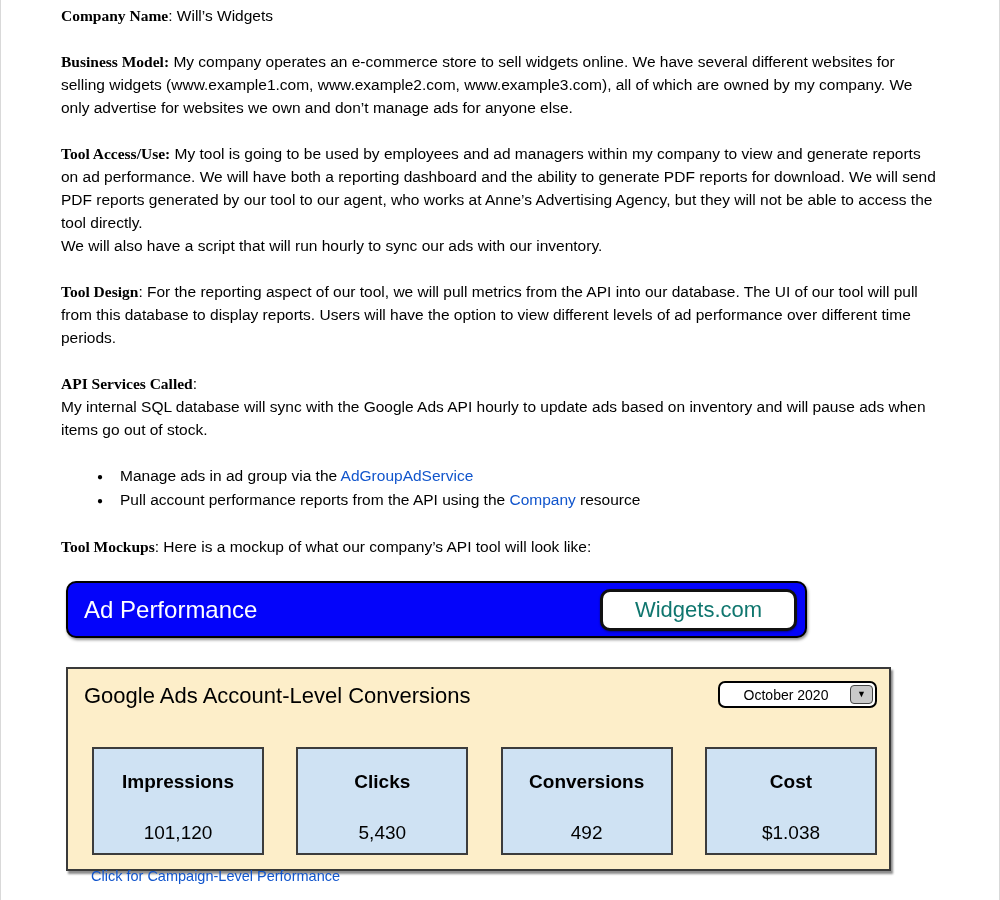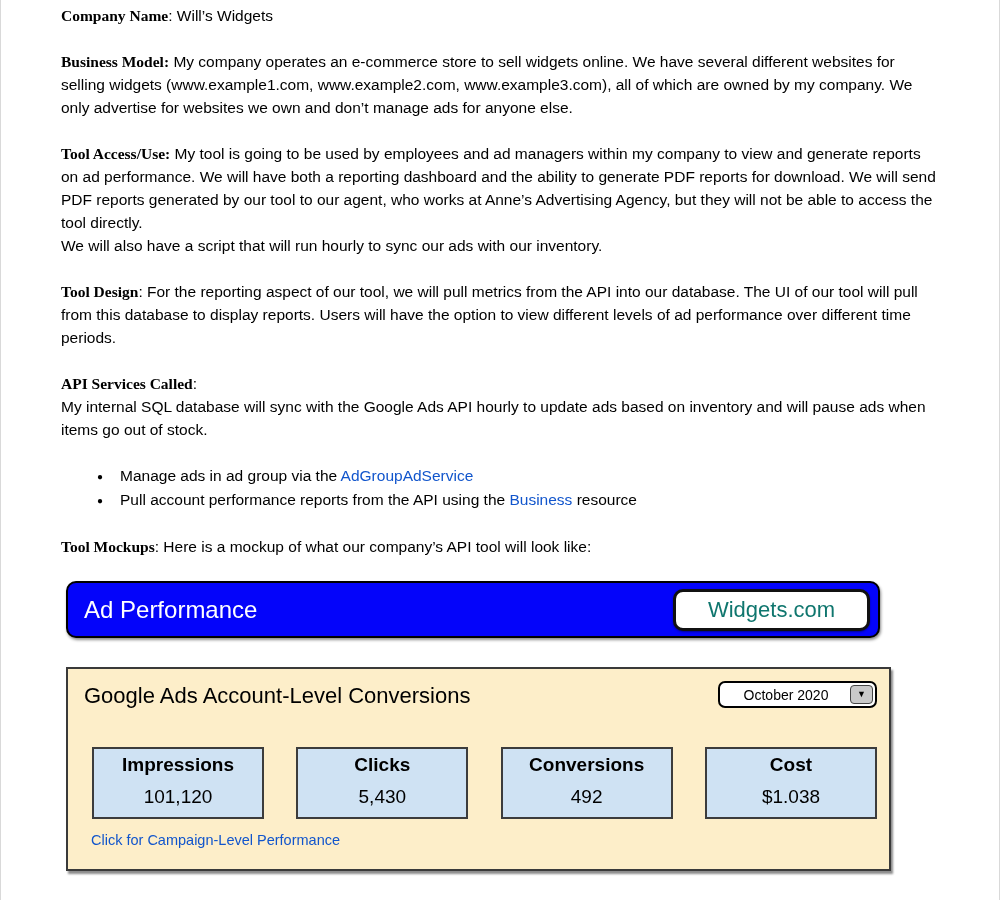--- a/index.html
+++ b/index.html
@@ -16,21 +16,21 @@
   .doc { padding: 4px 58px 0 60px; }
   .para { font-size: 15.5px; line-height: 23px; margin: 0 0 23px 0; }
   .para b { font-weight: bold; font-family: Liberation Serif, serif; }
   a.doc-link, a.mock-link { color: #1155cc; cursor: pointer; }
   ul.bullets { list-style: none; margin: 0 0 23px 0; padding: 0 0 0 36px; }
   ul.bullets li { font-size: 15.5px; line-height: 23px; }
   .bullet { display: inline-block; width: 23px; font-size: 10px; vertical-align: 1px; }
 
   
   .mock-bar {
-    margin: 1px 0 0 5px; width: 814px; height: 57px;
+    margin: 1px 0 0 5px; width: 741px; height: 57px;
     background: #0404fa; border: 2px solid #000;
     border-radius: 10px; box-shadow: 1px 2px 3px rgba(0,0,0,0.45);
     display: flex; align-items: center; justify-content: space-between;
     padding: 0 8px 0 16px;
   }
   .mock-bar-title { color: #ffffff; font-size: 24px; }
   .site-btn {
     width: 197px; height: 42px; background: #ffffff;
     border: 3px solid #111; border-radius: 10px;
     font-size: 22px; color: #0f766e;
@@ -52,24 +52,24 @@
   }
   .dd-value { width: 128px; text-align: center; font-size: 14px; }
   .dd-arrow {
     width: 23px; height: 19px; background: #c9c9c9;
     border: 1px solid #444; border-radius: 4px;
     font-size: 9px; line-height: 1;
     display: flex; align-items: center; justify-content: center; cursor: pointer;
   }
   .cards { display: flex; justify-content: space-between; margin-top: 38px; padding-left: 8px; }
   .card {
-    width: 172px; height: 72px; background: #cfe2f3;
+    width: 172px; height: 108px; background: #cfe2f3;
     border: 2px solid #3c3c3c;
     display: flex; flex-direction: column; justify-content: space-between; align-items: center;
-    padding: 5px 0 9px;
+    padding: 22px 0 9px;
   }
   .card-label { font-weight: bold; font-size: 19px; }
   .card-value { font-size: 19px; }
   .panel-link { display: inline-block; margin: 13px 0 0 7px; font-size: 14.5px; }
 </style>
 </head>
 <body>
 
 <div class="page">
   <div class="doc">
@@ -83,21 +83,21 @@
     </p>
 
     <p class="para"><b>Tool Design</b><span>: For the reporting aspect of our tool, we will pull metrics from the API into our database. The UI of our tool will pull from this database to display reports. Users will have the option to view different levels of ad performance over different time periods.</span></p>
 
     <p class="para" style="margin-bottom:0"><b>API Services Called</b><span>:</span></p>
 
     <p class="para">My internal SQL database will sync with the Google Ads API hourly to update ads based on inventory and will pause ads when items go out of stock.</p>
 
     <ul class="bullets">
       <li><span class="bullet">●</span><span>Manage ads in ad group via the </span><a class="doc-link">AdGroupAdService</a><span></span></li>
-      <li><span class="bullet">●</span><span>Pull account performance reports from the API using the </span><a class="doc-link">Business</a><span> resource</span></li>
+      <li><span class="bullet">●</span><span>Pull account performance reports from the API using the </span><a class="doc-link">Company</a><span> resource</span></li>
     </ul>
 
     <p class="para"><b>Tool Mockups</b><span>: Here is a mockup of what our company’s API tool will look like:</span></p>
 
     <div class="mock-bar">
       <span class="mock-bar-title">Ad Performance</span>
       <div class="site-btn">Widgets.com</div>
     </div>
 
     <div class="mock-panel">

